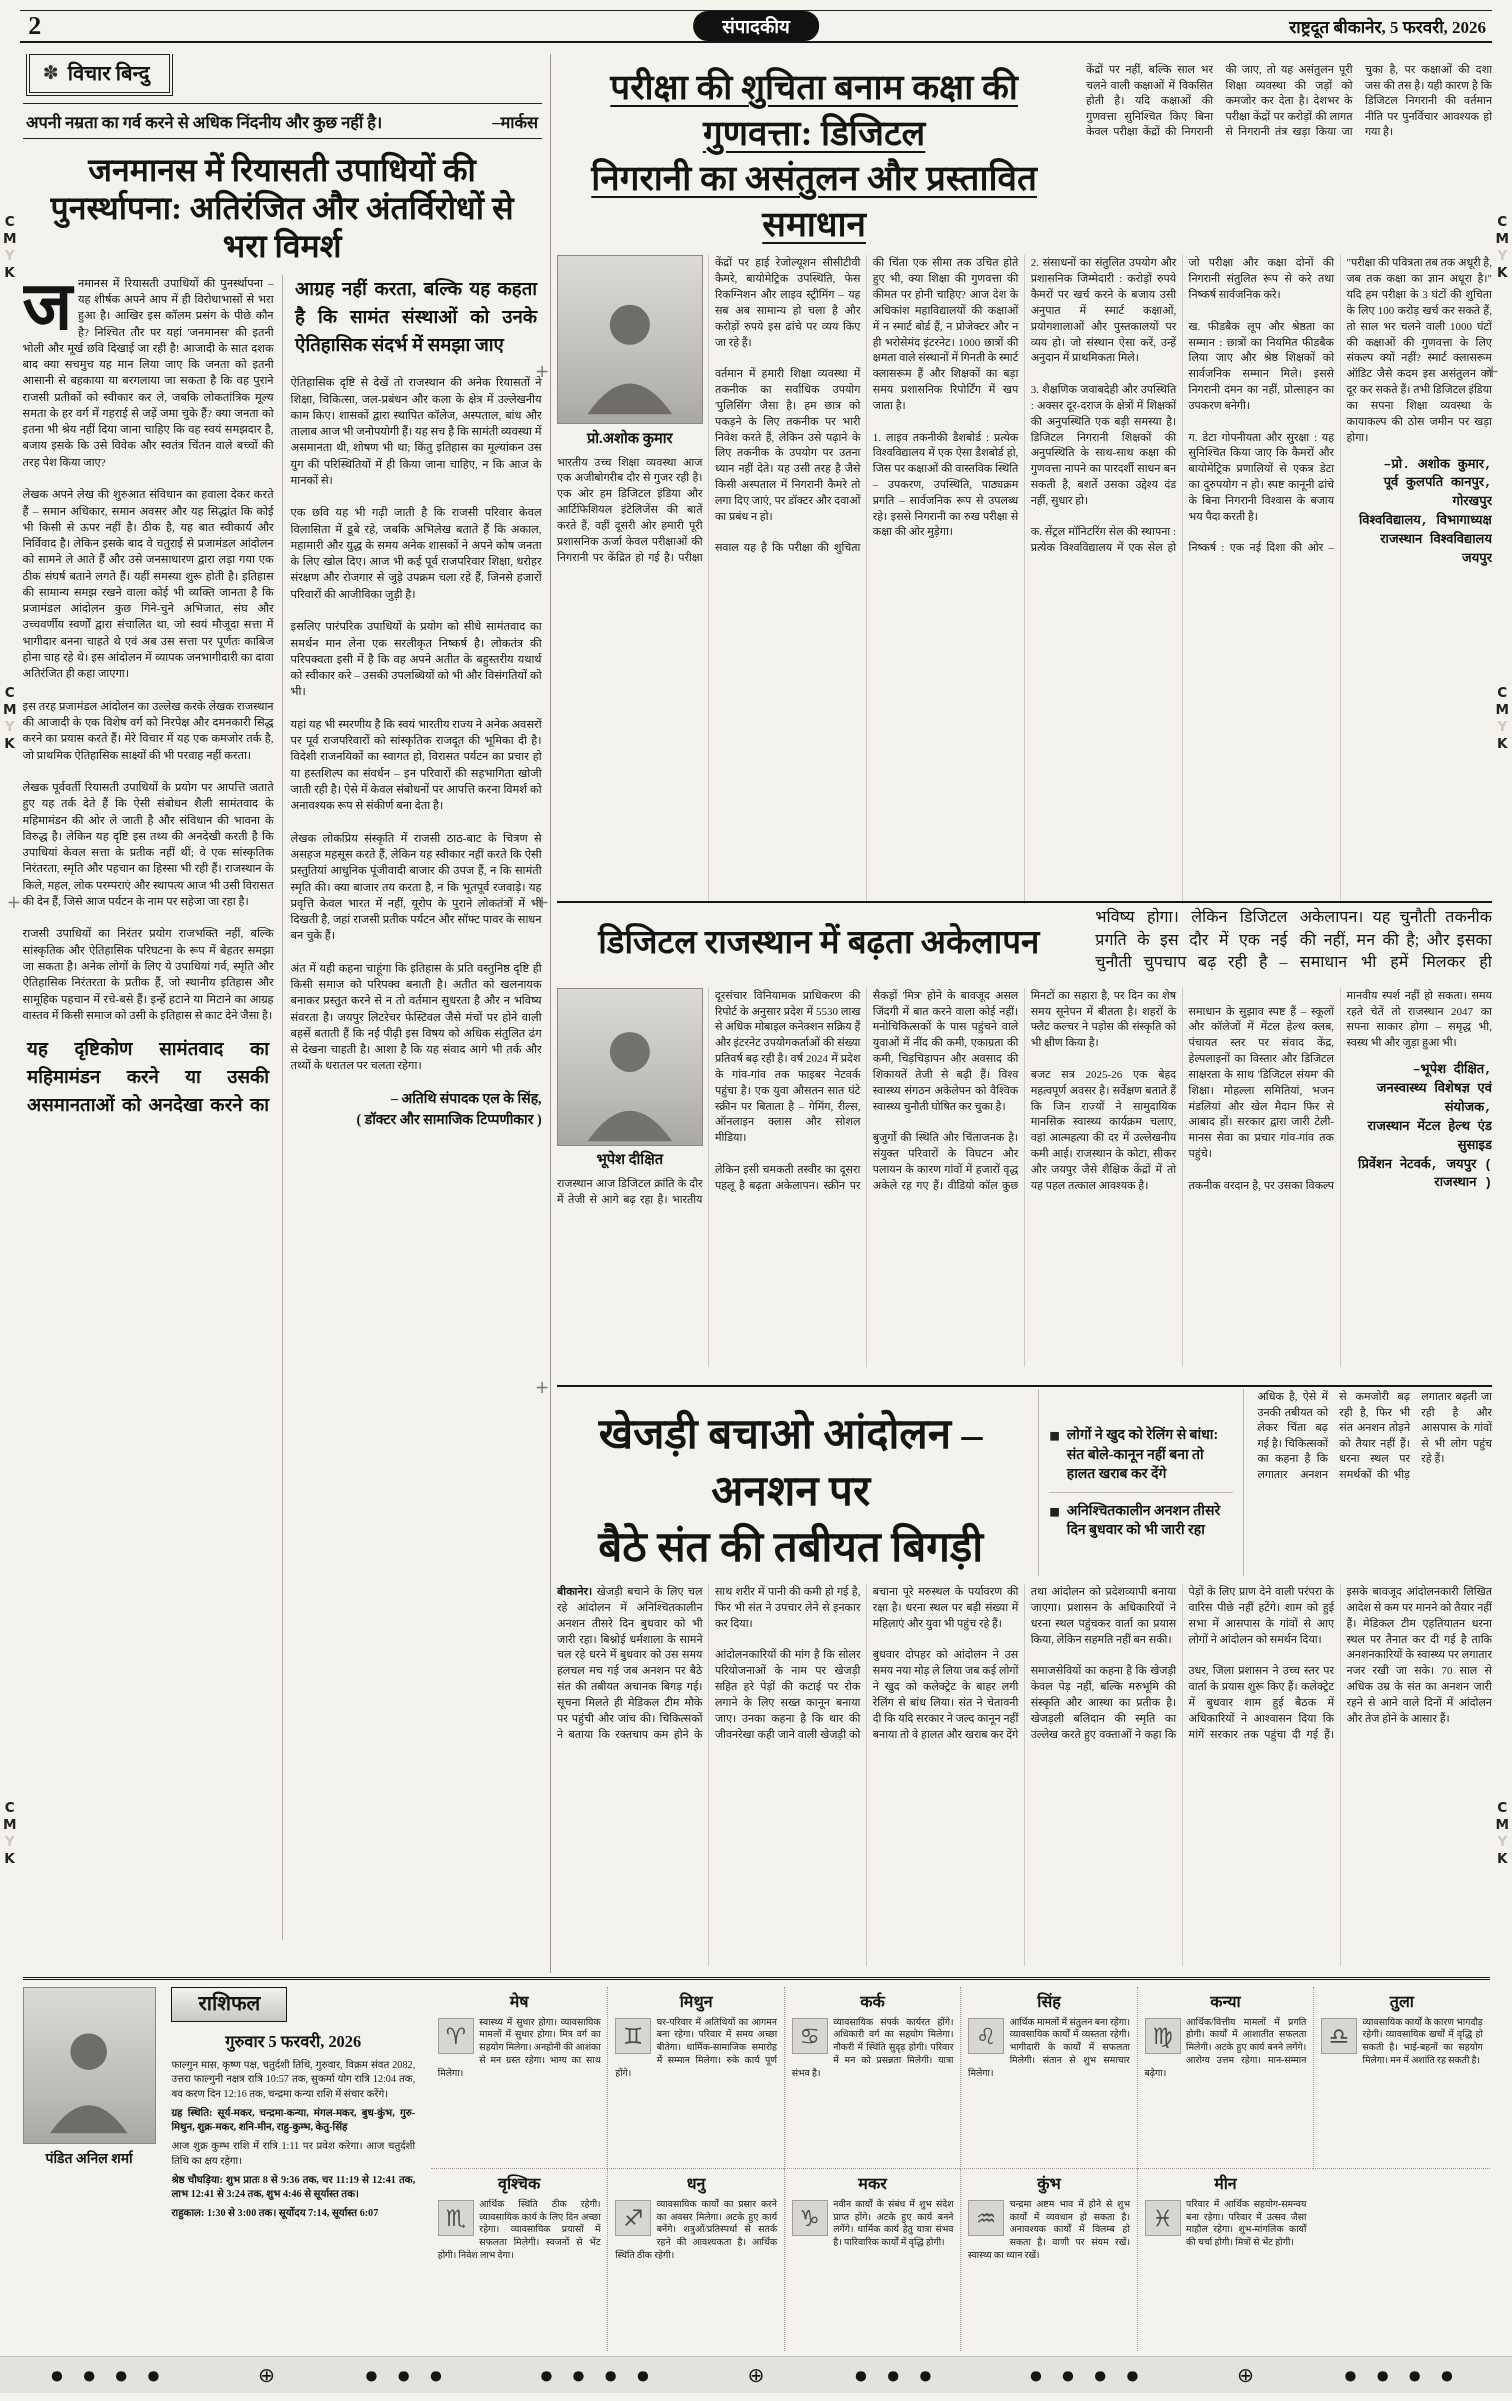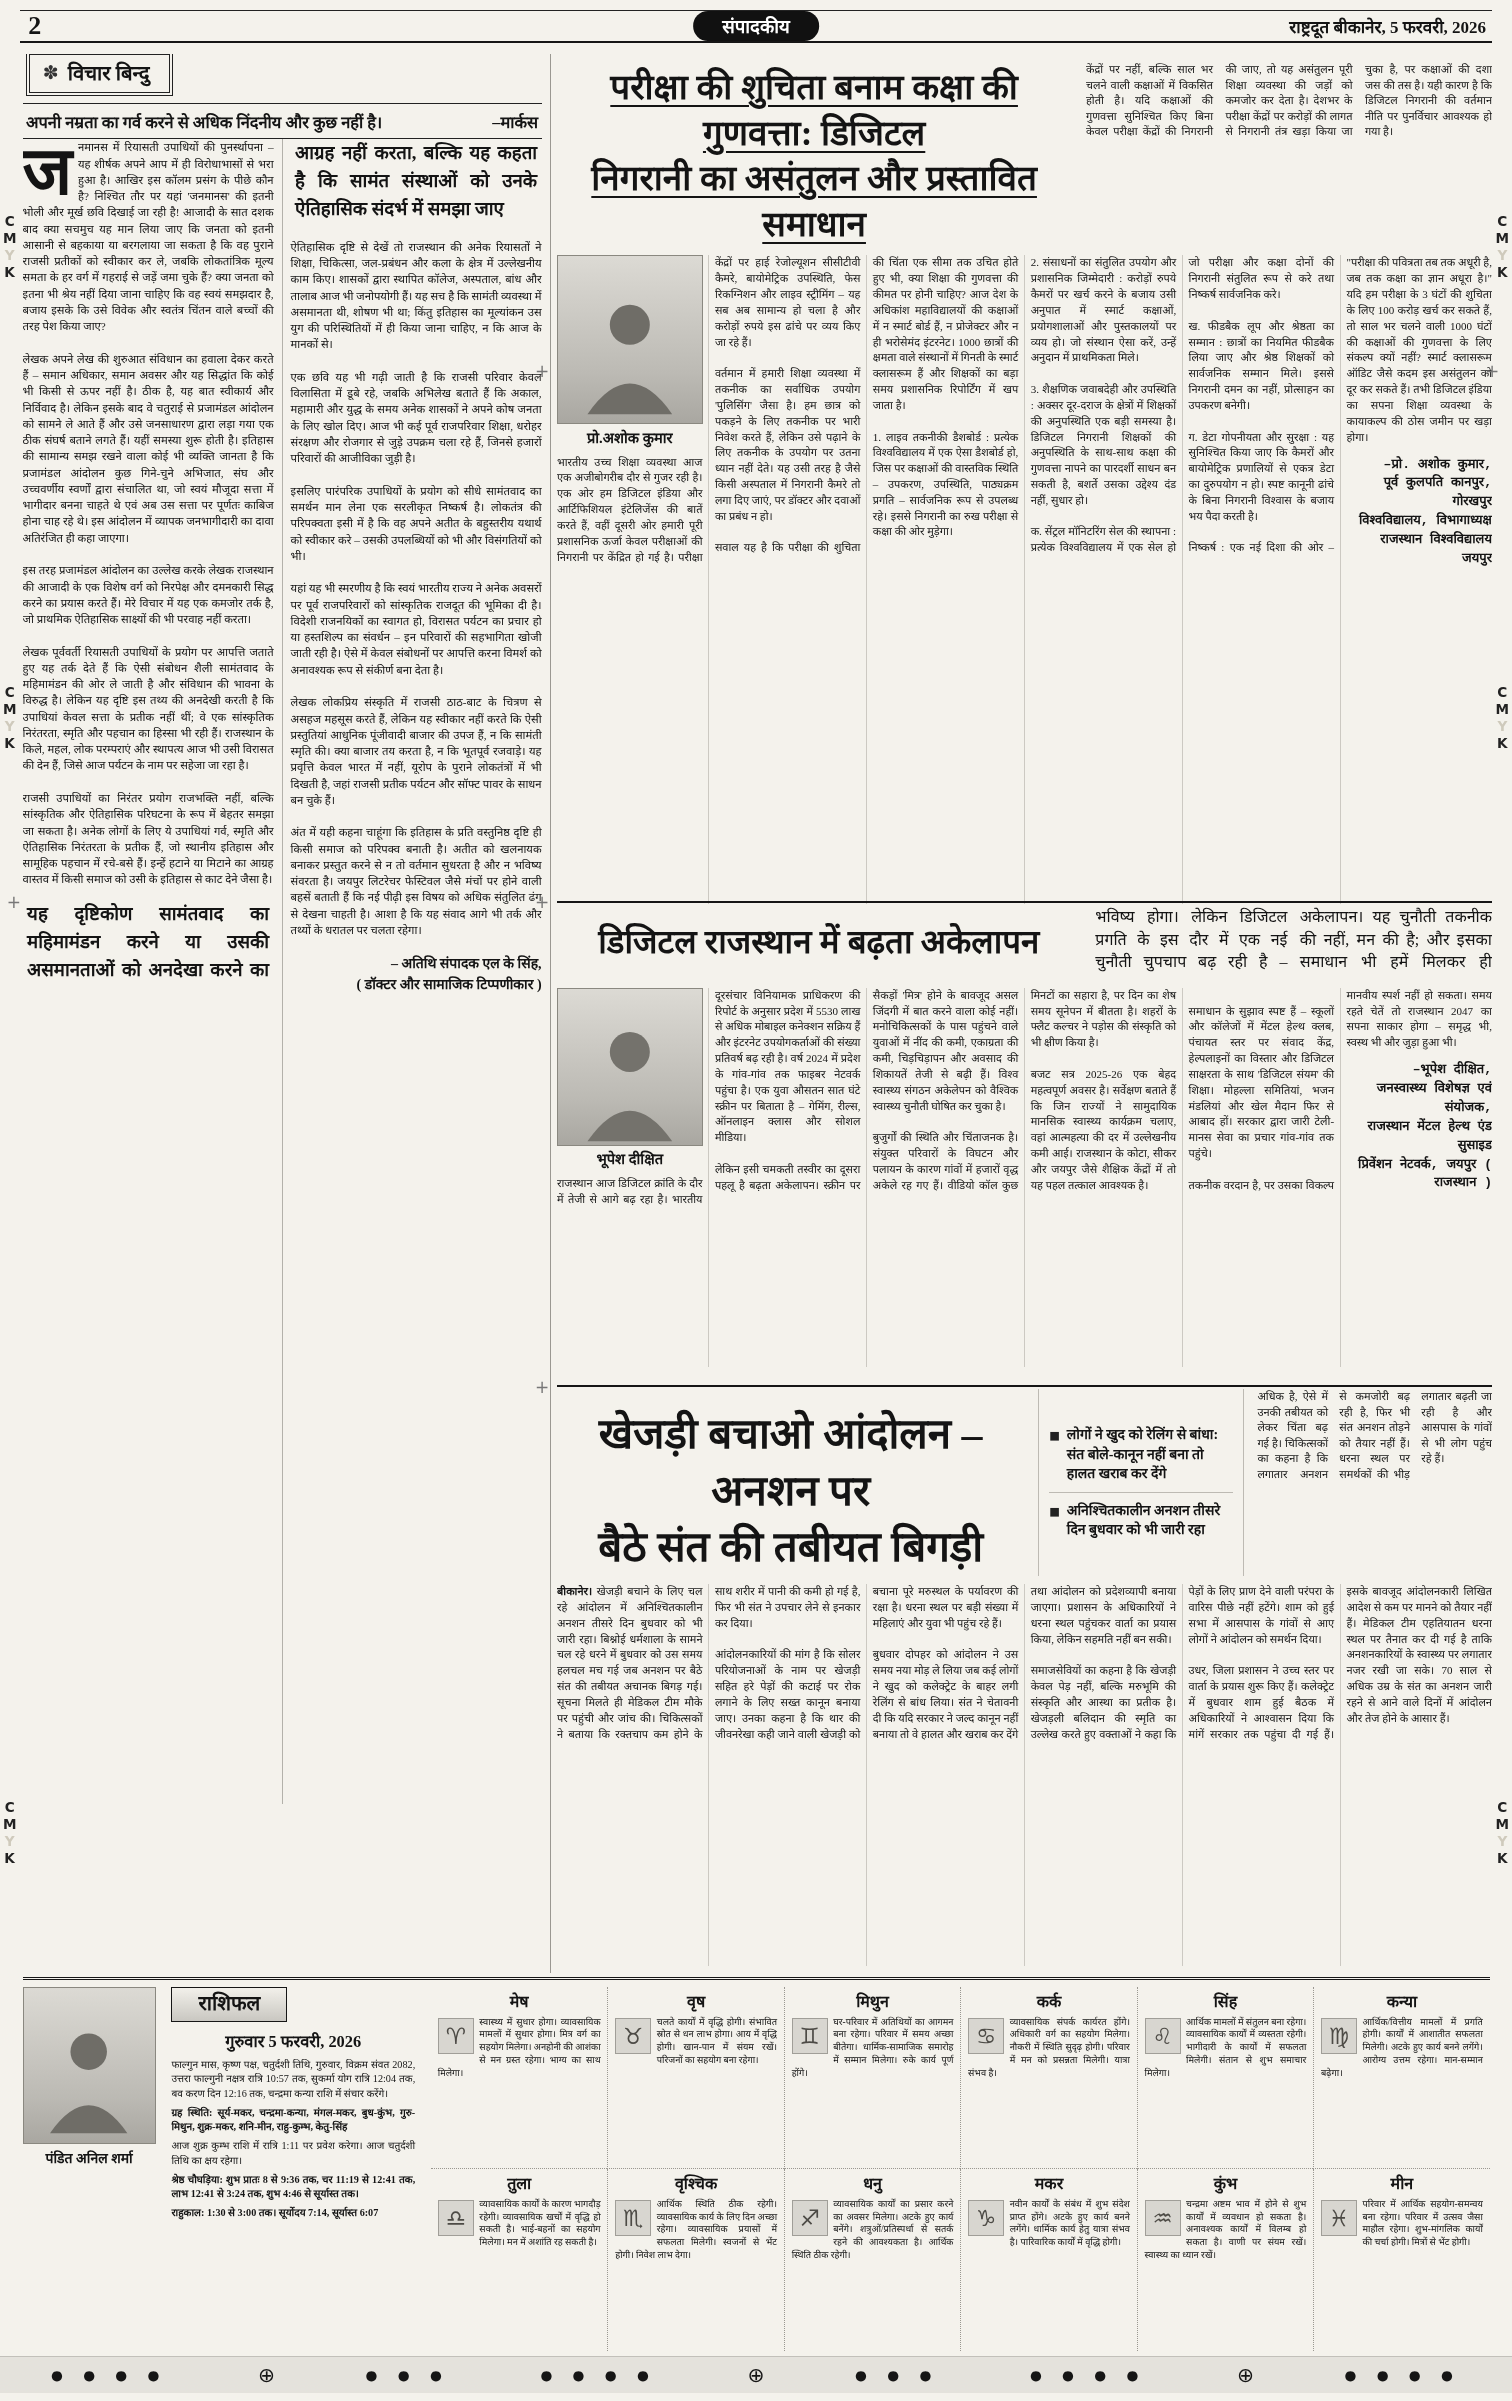--- a/index.html
+++ b/index.html
@@ -183,20 +183,21 @@
 
   <div class="left-col">
     <div class="vb-box">
       <span class="vb-leaf">✽</span>
       <span>विचार बिन्दु</span>
     </div>
     <div class="quote-bar">
       <span>अपनी नम्रता का गर्व करने से अधिक निंदनीय और कुछ नहीं है।</span>
       <span>–मार्कस</span>
     </div>
+    <div class="left-headline">जनमानस में रियासती उपाधियों की पुनर्स्थापना: अतिरंजित और अंतर्विरोधों से भरा विमर्श</div>
     <div class="left-body jtext">
       <p>
         <span class="dropcap">ज</span><span class="prelike">नमानस में रियासती उपाधियों की पुनर्स्थापना – यह शीर्षक अपने आप में ही विरोधाभासों से भरा हुआ है। आखिर इस कॉलम प्रसंग के पीछे कौन है? निश्चित तौर पर यहां 'जनमानस' की इतनी भोली और मूर्ख छवि दिखाई जा रही है! आजादी के सात दशक बाद क्या सचमुच यह मान लिया जाए कि जनता को इतनी आसानी से बहकाया या बरगलाया जा सकता है कि वह पुराने राजसी प्रतीकों को स्वीकार कर ले, जबकि लोकतांत्रिक मूल्य समता के हर वर्ग में गहराई से जड़ें जमा चुके हैं? क्या जनता को इतना भी श्रेय नहीं दिया जाना चाहिए कि वह स्वयं समझदार है, बजाय इसके कि उसे विवेक और स्वतंत्र चिंतन वाले बच्चों की तरह पेश किया जाए?
 
 लेखक अपने लेख की शुरुआत संविधान का हवाला देकर करते हैं – समान अधिकार, समान अवसर और यह सिद्धांत कि कोई भी किसी से ऊपर नहीं है। ठीक है, यह बात स्वीकार्य और निर्विवाद है। लेकिन इसके बाद वे चतुराई से प्रजामंडल आंदोलन को सामने ले आते हैं और उसे जनसाधारण द्वारा लड़ा गया एक ठीक संघर्ष बताने लगते हैं। यहीं समस्या शुरू होती है। इतिहास की सामान्य समझ रखने वाला कोई भी व्यक्ति जानता है कि प्रजामंडल आंदोलन कुछ गिने-चुने अभिजात, संघ और उच्चवर्णीय स्वर्णों द्वारा संचालित था, जो स्वयं मौजूदा सत्ता में भागीदार बनना चाहते थे एवं अब उस सत्ता पर पूर्णतः काबिज होना चाह रहे थे। इस आंदोलन में व्यापक जनभागीदारी का दावा अतिरंजित ही कहा जाएगा।
 
 इस तरह प्रजामंडल आंदोलन का उल्लेख करके लेखक राजस्थान की आजादी के एक विशेष वर्ग को निरपेक्ष और दमनकारी सिद्ध करने का प्रयास करते हैं। मेरे विचार में यह एक कमजोर तर्क है, जो प्राथमिक ऐतिहासिक साक्ष्यों की भी परवाह नहीं करता।
 
 लेखक पूर्ववर्ती रियासती उपाधियों के प्रयोग पर आपत्ति जताते हुए यह तर्क देते हैं कि ऐसी संबोधन शैली सामंतवाद के महिमामंडन की ओर ले जाती है और संविधान की भावना के विरुद्ध है। लेकिन यह दृष्टि इस तथ्य की अनदेखी करती है कि उपाधियां केवल सत्ता के प्रतीक नहीं थीं; वे एक सांस्कृतिक निरंतरता, स्मृति और पहचान का हिस्सा भी रही हैं। राजस्थान के किले, महल, लोक परम्पराएं और स्थापत्य आज भी उसी विरासत की देन हैं, जिसे आज पर्यटन के नाम पर सहेजा जा रहा है।
 
@@ -354,25 +355,20 @@
       <p class="bld">राहुकाल: 1:30 से 3:00 तक। सूर्योदय 7:14, सूर्यास्त 6:07</p>
     </div>
 
     <div class="signs-grid">
       <div class="sign-cell">
         <div class="sign-name">मेष</div>
         <div class="sign-icon">♈</div>
         <div class="sign-text">स्वास्थ्य में सुधार होगा। व्यावसायिक मामलों में सुधार होगा। मित्र वर्ग का सहयोग मिलेगा। अनहोनी की आशंका से मन ग्रस्त रहेगा। भाग्य का साथ मिलेगा।</div>
       </div>
       <div class="sign-cell">
-        <div class="sign-name">वृष</div>
-        <div class="sign-icon">♉</div>
-        <div class="sign-text">चलते कार्यों में वृद्धि होगी। संभावित स्रोत से धन लाभ होगा। आय में वृद्धि होगी। खान-पान में संयम रखें। परिजनों का सहयोग बना रहेगा।</div>
-      </div>
-      <div class="sign-cell">
         <div class="sign-name">मिथुन</div>
         <div class="sign-icon">♊</div>
         <div class="sign-text">घर-परिवार में अतिथियों का आगमन बना रहेगा। परिवार में समय अच्छा बीतेगा। धार्मिक-सामाजिक समारोह में सम्मान मिलेगा। रुके कार्य पूर्ण होंगे।</div>
       </div>
       <div class="sign-cell">
         <div class="sign-name">कर्क</div>
         <div class="sign-icon">♋</div>
         <div class="sign-text">व्यावसायिक संपर्क कार्यरत होंगे। अधिकारी वर्ग का सहयोग मिलेगा। नौकरी में स्थिति सुदृढ़ होगी। परिवार में मन को प्रसन्नता मिलेगी। यात्रा संभव है।</div>
       </div>
       <div class="sign-cell">

